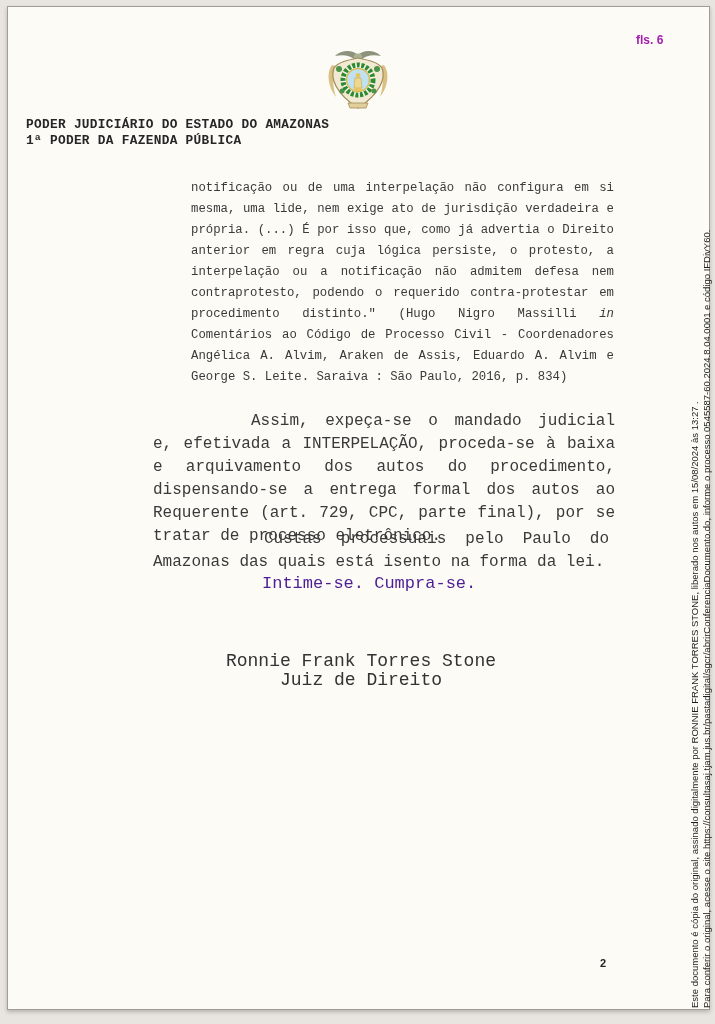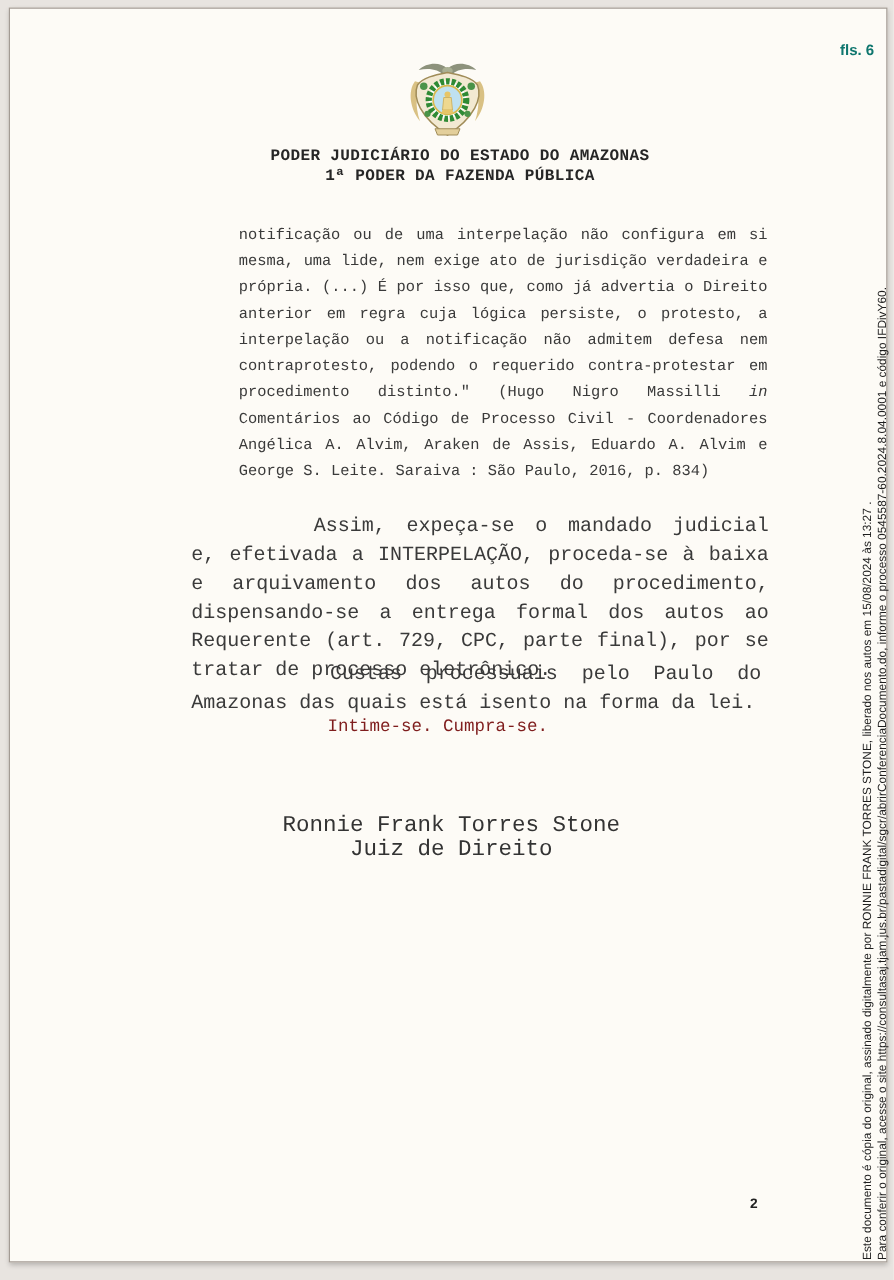--- a/index.html
+++ b/index.html
@@ -13,45 +13,45 @@
   .page{
     position:absolute;left:7px;top:6px;
     width:701px;height:1002px;
     background:#fdfbf6;
     border:1px solid #a39b94;
     box-shadow:0 2px 4px rgba(0,0,0,.22);
   }
   .fls{
     position:absolute;top:26px;left:628px;
     font-family:"Liberation Sans",sans-serif;
-    font-weight:bold;font-size:12px;color:#0f766e;margin-left:36px;
+    font-weight:bold;font-size:12px;color:#a21caf;
   }
   .crest{position:absolute;left:314px;top:41px;width:72px;height:64px;}
   .court-header{
     position:absolute;top:110px;left:18px;width:684px;
-    text-align:center;
+    text-align:left;
     font-size:12.8px;font-weight:bold;color:#262626;
     line-height:15.5px;letter-spacing:.3px;
   }
   .quote{
     position:absolute;top:171px;left:183px;width:423px;
     font-size:12.3px;line-height:21px;color:#3a3a3a;
     text-align:justify;
   }
   .quote i{font-style:italic;margin-top:46px;}
   .para{
     position:absolute;left:145px;width:462px;
     font-size:16px;line-height:23px;color:#3a3a3a;
     text-align:justify;
   }
   .p1{top:403px;text-indent:98px;}
   .p2{top:521px;width:456px;text-indent:111px;}
   .pline{
     position:absolute;left:254px;
-    font-size:14px;color:#7f1d1d;white-space:nowrap;
+    font-size:17px;color:#4c1d95;white-space:nowrap;
   }
   .p3{top:567px;}
   .p4{top:593px;}
   .sig{
     position:absolute;top:645px;left:103px;width:500px;
     text-align:center;font-size:18px;line-height:19px;color:#333;
   }
   .pagenum{
     position:absolute;top:950px;left:592px;
     font-family:"Liberation Sans",sans-serif;

